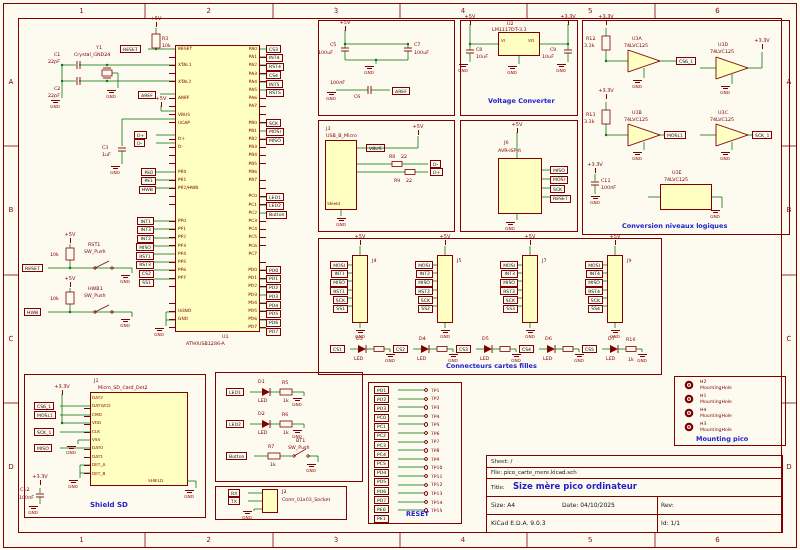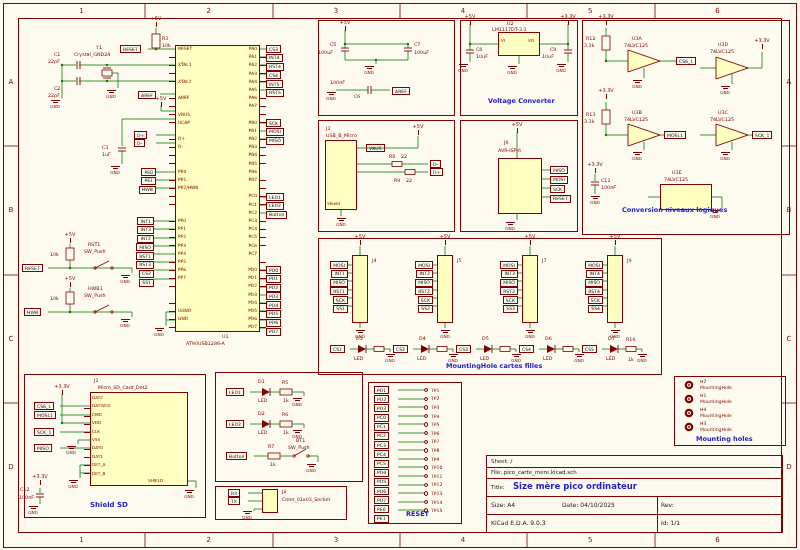--- a/index.html
+++ b/index.html
@@ -472,21 +472,21 @@
   <div class="gl" style="left:752px;top:131px">SCK_1</div>
   <div class="gnd" style="left:718px;top:152px">GND</div>
   <div class="pwr" style="left:587px;top:162px">+3.3V</div>
   <div class="t" style="left:601px;top:178px">C11</div>
   <div class="t" style="left:601px;top:185px">100nF</div>
   <div class="gnd" style="left:588px;top:196px">GND</div>
   <div class="t" style="left:672px;top:170px">U3E</div>
   <div class="t" style="left:664px;top:177px">74LVC125</div>
   <div class="body" style="left:660px;top:184px;width:52px;height:26px"></div>
   <div class="gnd" style="left:708px;top:210px">GND</div>
-  <div class="t blue" style="left:622px;top:208px">Conversion niveaux logiques</div>
+  <div class="t blue" style="left:622px;top:224px">Conversion niveaux logiques</div>
 
   <div class="pwr" style="left:352px;top:234px">+5V</div>
   <div class="body" style="left:352px;top:255px;width:16px;height:68px"></div>
   <div class="t" style="left:372px;top:258px">J4</div>
   <div class="glcol r g82" style="left:322px;top:261px;width:26px">
       <div class="gl-item">MOSI</div>
       <div class="gl-item">INT1</div>
       <div class="gl-item">MISO</div>
       <div class="gl-item">RST1</div>
       <div class="gl-item">SCK</div>
@@ -548,35 +548,35 @@
   <div class="gl" style="left:519px;top:345px">CS4</div>
   <div class="t" style="left:545px;top:336px">D6</div>
   <div class="t" style="left:543px;top:356px">LED</div>
   <div class="gnd" style="left:572px;top:354px">GND</div>
   <div class="gl" style="left:582px;top:345px">CS5</div>
   <div class="t" style="left:608px;top:336px">D7</div>
   <div class="t" style="left:606px;top:356px">LED</div>
   <div class="t" style="left:626px;top:337px">R16</div>
   <div class="t" style="left:628px;top:357px">1k</div>
   <div class="gnd" style="left:635px;top:354px">GND</div>
-  <div class="t blue" style="left:446px;top:364px">MountingHole cartes filles</div>
+  <div class="t blue" style="left:446px;top:364px">Connecteurs cartes filles</div>
 
   <div class="hcol" style="left:700px;top:379px">
       <div>H2</div>
       <div>H1</div>
       <div>H4</div>
       <div>H3</div>
     </div>
   <div class="hcol" style="left:700px;top:385px">
       <div>MountingHole</div>
       <div>MountingHole</div>
       <div>MountingHole</div>
       <div>MountingHole</div>
     </div>
-  <div class="t blue" style="left:696px;top:437px">Mounting holes</div>
+  <div class="t blue" style="left:696px;top:437px">Mounting pico</div>
 
   <div class="t" style="left:94px;top:378px">J1</div>
   <div class="t" style="left:98px;top:385px">Micro_SD_Card_Det2</div>
   <div class="body" style="left:90px;top:392px;width:98px;height:94px"></div>
   <div class="stubs" style="left:84px;top:396px;width:6px;height:82px"></div>
   <div class="pincol sdcol" style="left:92px;top:394px">
       <div>DAT2</div>
       <div>DAT3/CD</div>
       <div>CMD</div>
       <div>VDD</div>

